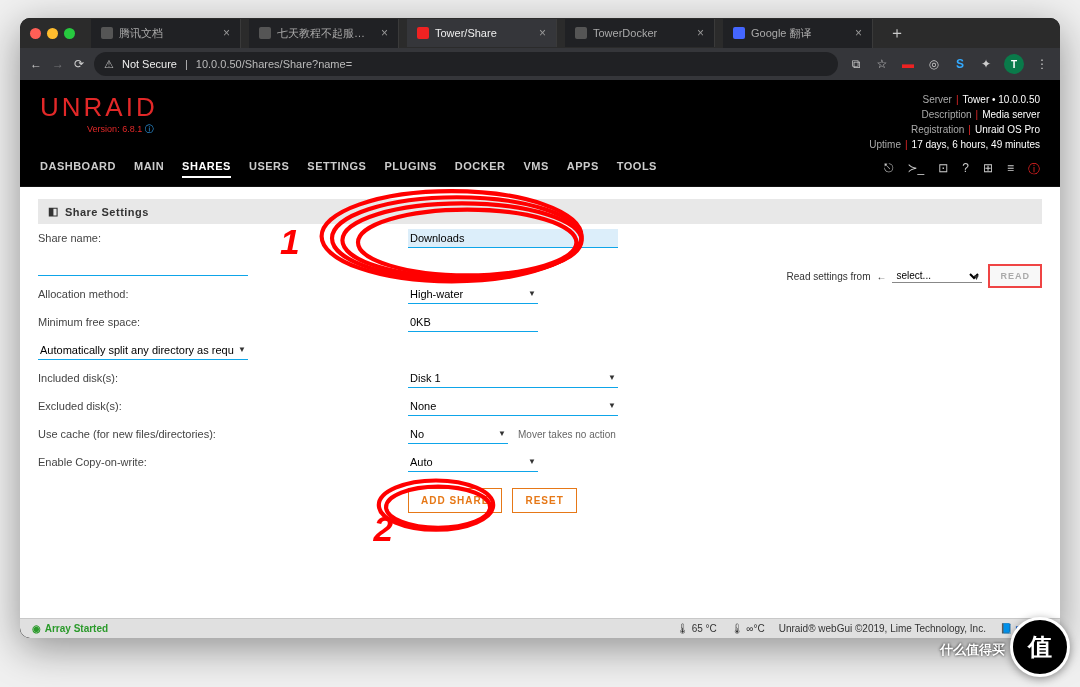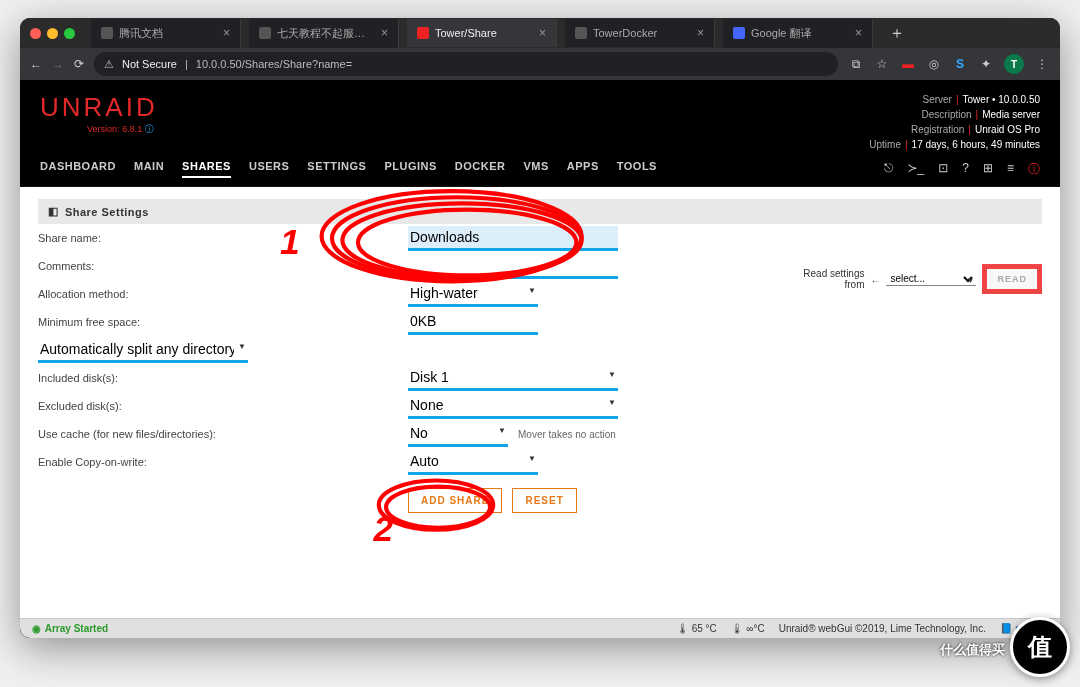--- a/index.html
+++ b/index.html
@@ -35,31 +35,31 @@
 .navlinks span{cursor:pointer;} .navlinks .active{color:#fff;border-bottom:2px solid #fff;padding-bottom:4px;}
 .navicons{display:flex;gap:14px;color:#ccc;font-size:12px;}
 .navicons span{cursor:pointer;}
 .main{flex:1;background:#fff;padding:12px 18px;overflow:auto;color:#333;font-size:11px;position:relative;}
 .panel-head{background:#e8e8e8;padding:6px 10px;font-size:11px;font-weight:bold;letter-spacing:.5px;display:flex;align-items:center;gap:6px;}
 .form{display:flex;gap:20px;}
 .form-left{flex:1;}
 .form-right{width:260px;text-align:right;padding-top:40px;font-size:10px;}
 .row{display:flex;align-items:center;height:28px;}
 .row .lab{width:370px;color:#444;}
-.row .fld{width:210px;border:none;border-bottom:3px solid #0ea5e9;background:transparent;font-size:14px;padding:3px 2px;color:#000;}
+.row .fld{width:210px;border:none;border-bottom:1px solid #0ea5e9;background:transparent;font-size:11px;padding:3px 2px;color:#000;}
 .row .fld.sel{appearance:none;padding-right:14px;background:transparent;}
 .selwrap{position:relative;display:inline-block;}
 .selwrap::after{content:"▼";position:absolute;right:2px;top:4px;font-size:8px;color:#333;pointer-events:none;}
 .row .highlight .fld{background:#dceefa;}
 .hint{color:#666;font-size:10px;margin-left:10px;}
 .buttons{margin-top:12px;margin-left:370px;display:flex;gap:10px;}
 .btn{border:1px solid #e67817;background:transparent;color:#e67817;font-size:10px;font-weight:bold;letter-spacing:1px;padding:6px 12px;cursor:pointer;}
 .readrow{display:flex;align-items:center;justify-content:flex-end;gap:6px;}
 .readrow select{border:none;border-bottom:1px solid #888;font-size:10px;width:90px;background:transparent;}
-.readbtn{border:5px solid #ef4444;background:#f8f8f8;color:#aaa;font-size:9px;font-weight:bold;letter-spacing:1px;padding:5px 10px;}
+.readbtn{border:2px solid #ef4444;background:#f8f8f8;color:#aaa;font-size:9px;font-weight:bold;letter-spacing:1px;padding:5px 10px;}
 .footer{background:#e0e0e0;border-top:1px solid #c8c8c8;padding:4px 12px;font-size:10px;display:flex;justify-content:space-between;color:#333;}
 .footer .status{color:#2a9a2a;font-weight:bold;display:flex;align-items:center;gap:4px;}
 .footer .right{display:flex;gap:14px;}
 .footer a{color:#2266cc;text-decoration:none;}
 .watermark{position:absolute;right:10px;bottom:10px;background:#000;color:#fff;border-radius:50%;width:60px;height:60px;display:flex;align-items:center;justify-content:center;font-size:24px;font-weight:bold;border:3px solid #fff;box-shadow:0 2px 8px rgba(0,0,0,.4);}
 .watermark-text{position:absolute;right:75px;bottom:28px;font-size:13px;color:#fff;text-shadow:0 0 3px #000;font-weight:bold;}
 svg.annot{position:absolute;top:0;left:0;width:100%;height:100%;pointer-events:none;}
 </style>
 </head>
 <body>
@@ -160,21 +160,20 @@
         <span>◧</span>
         <span>Share Settings</span>
       </div>
       <div class="form">
         <div class="form-left">
           <div class="row">
             <span class="lab">Share name:</span>
             <span class="highlight"><input class="fld" value="Downloads" style=""></span>
           </div>
           <div class="row">
-            <span class="lab">Comments:</span>
             <input class="fld" value="" style="">
           </div>
           <div class="row">
               <span class="lab">Allocation method:</span>
             <span class="selwrap"><select class="fld sel" style="width:130px"><option>High-water</option></select></span>
           </div>
           <div class="row">
               <span class="lab">Minimum free space:</span>
             <input class="fld" style="width: 130px;" value="0KB">
           </div>

